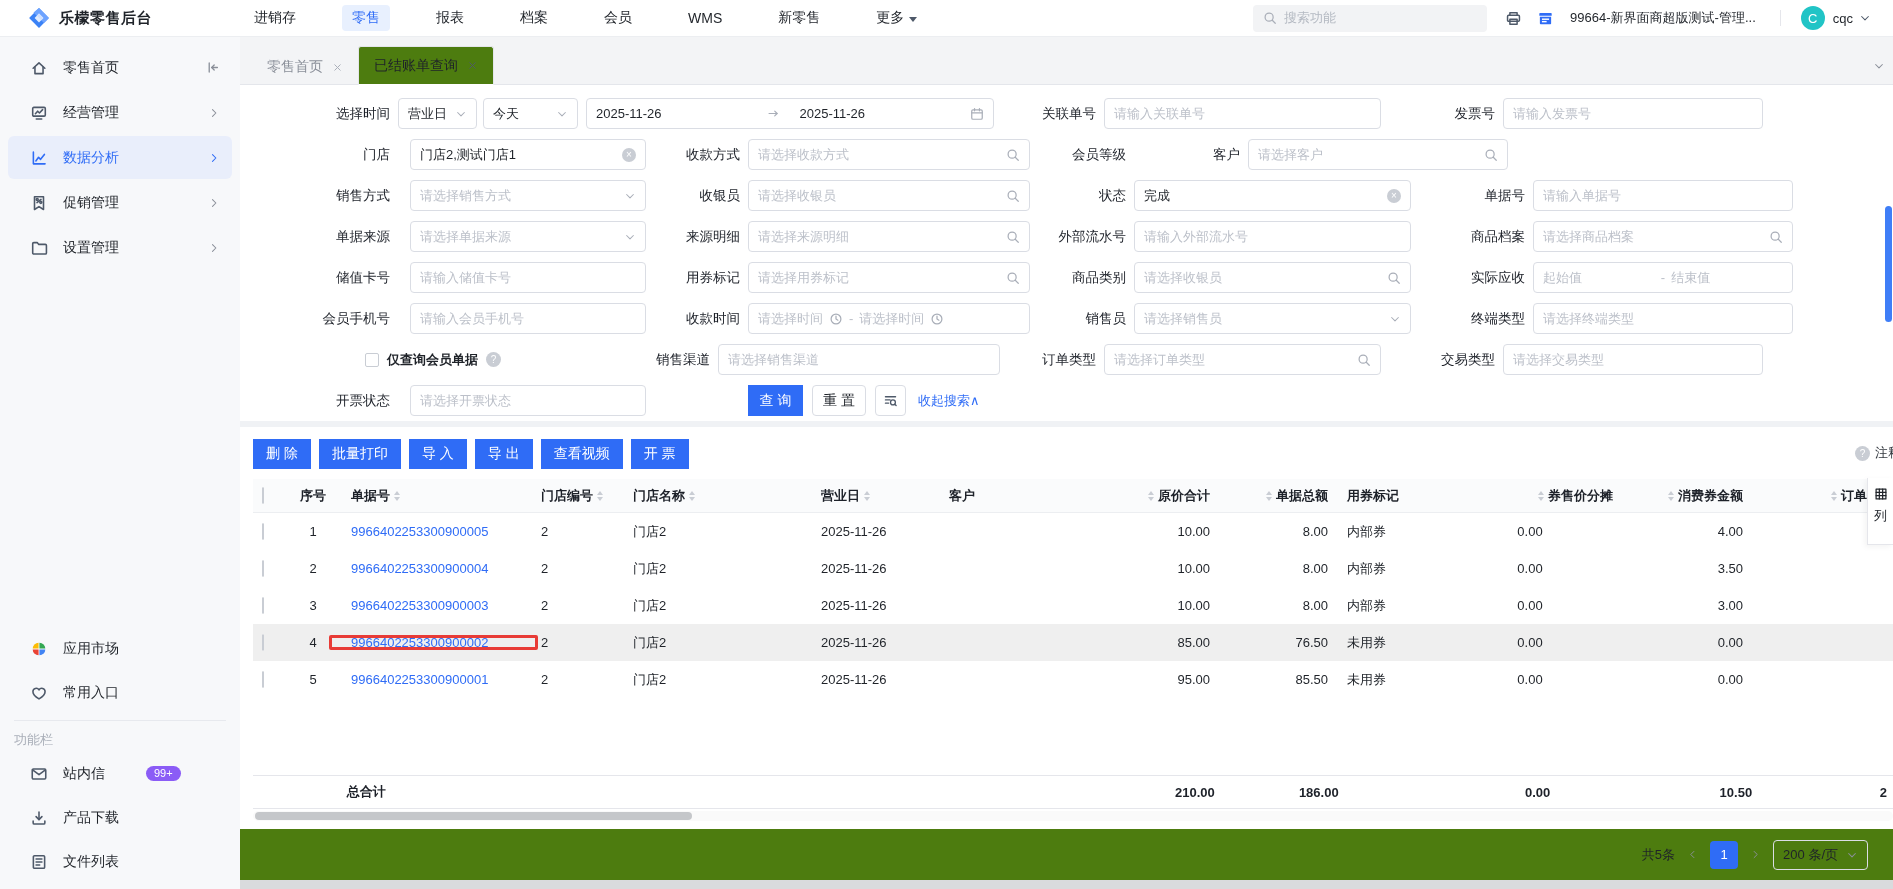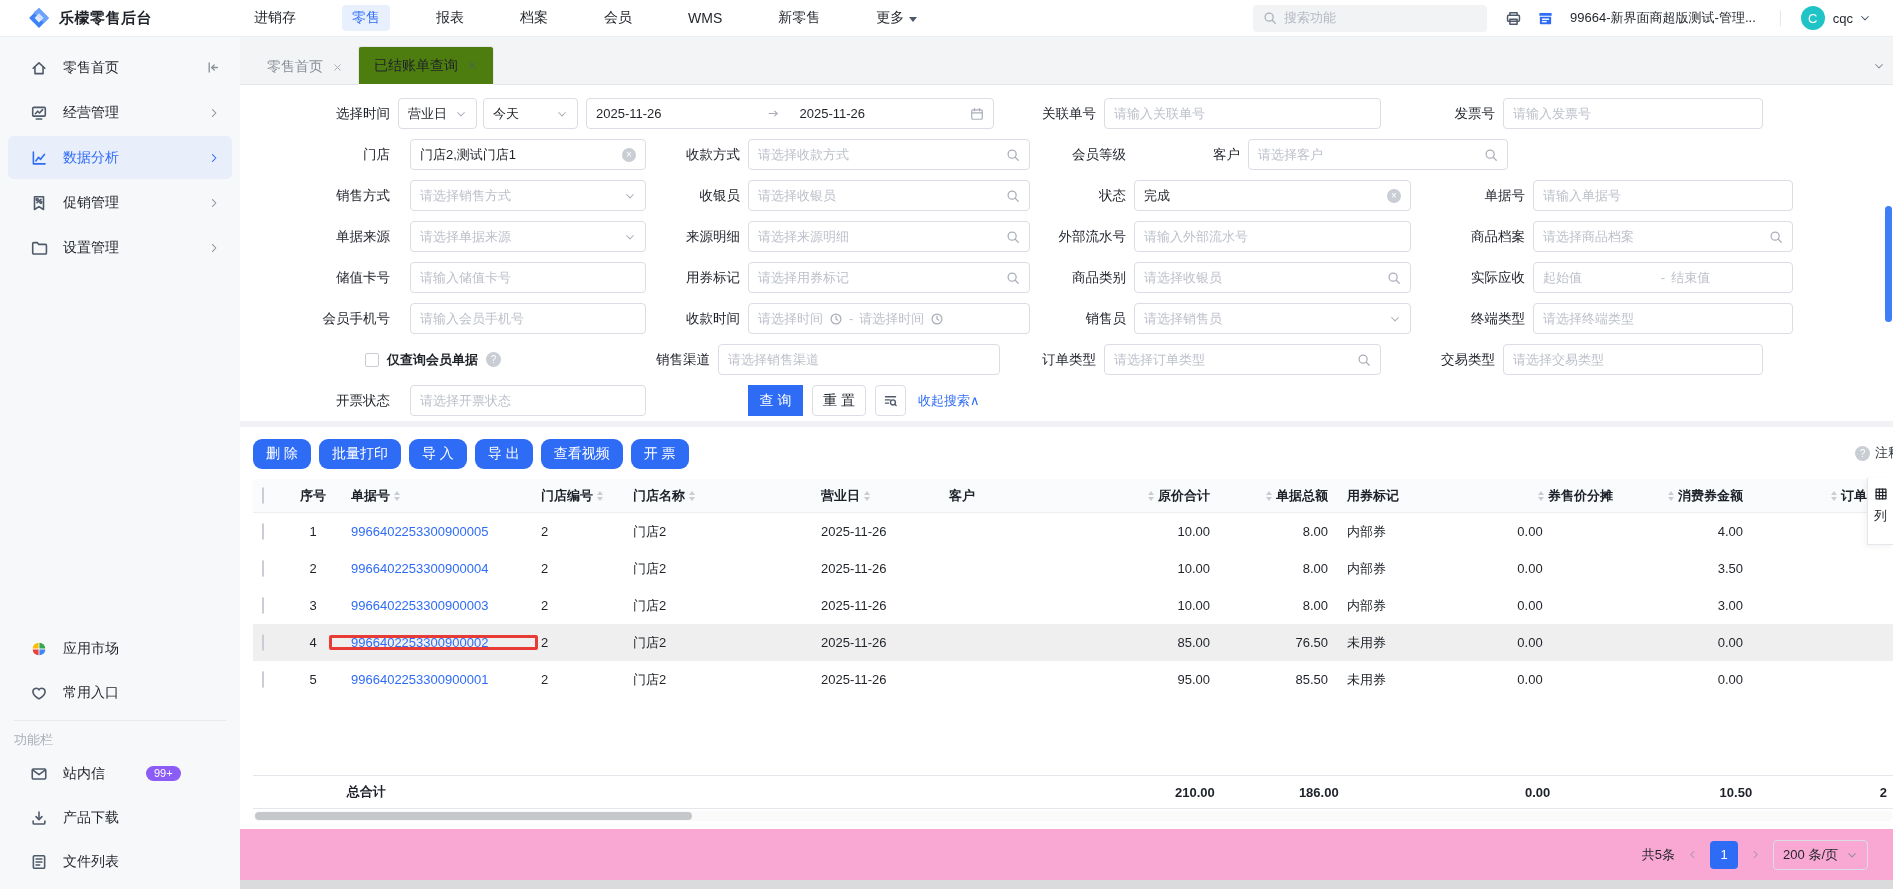--- a/index.html
+++ b/index.html
@@ -62,21 +62,21 @@
   .qicon{width:15px;height:15px;border-radius:50%;background:#c9cdd4;color:#fff;font-size:10px;display:flex;align-items:center;justify-content:center;flex:none;}
   .btns{display:flex;align-items:center;margin-left:102px;gap:9px;}
   .btn-primary{min-width:55px;height:31px;background:#2f6cf6;color:#fff;border:none;border-radius:0;font-size:14px;display:flex;align-items:center;justify-content:center;padding:0 10px;cursor:pointer;font-family:inherit;}
   .btn-plain{min-width:54px;height:31px;background:#fff;color:#1f2329;border:1px solid #dadde4;border-radius:4px;font-size:14px;display:flex;align-items:center;justify-content:center;padding:0 10px;box-sizing:border-box;cursor:pointer;font-family:inherit;}
   .btn-icon{width:31px;height:31px;background:#fff;border:1px solid #dadde4;border-radius:4px;display:flex;align-items:center;justify-content:center;color:#4e5969;box-sizing:border-box;cursor:pointer;}
   .link-blue{color:#2f6cf6;font-size:13px;margin-left:3px;cursor:pointer;white-space:nowrap;}
   .gap6{height:6px;flex:none;}
   
   .card{background:#fff;flex:1;position:relative;overflow:hidden;}
   .actions{display:flex;gap:8px;padding:12px 0 10px 13px;}
-  .abtn{height:30px;background:#2f6cf6;color:#fff;border:none;border-radius:9px;font-size:14px;display:flex;align-items:center;justify-content:center;padding:2px 13px;cursor:pointer;font-family:inherit;white-space:pre;}
+  .abtn{height:30px;background:#2f6cf6;color:#fff;border:none;border-radius:0;font-size:14px;display:flex;align-items:center;justify-content:center;padding:2px 13px;cursor:pointer;font-family:inherit;white-space:pre;}
   .note{position:absolute;top:17px;right:-8px;display:flex;align-items:center;gap:5px;color:#33383f;font-size:13px;}
   .tablewrap{margin-left:13px;width:1640px;position:relative;height:342px;}
   .thead{display:flex;align-items:center;height:33px;background:#fafbfc;border-bottom:1px solid #eceef1;color:#1d2129;font-weight:bold;font-size:13px;}
   .thead>div{position:relative;box-sizing:border-box;}
   .thead>div.div:before{content:"";position:absolute;left:0;top:9px;bottom:9px;width:1px;background:#e6e8ec;}
   .hcell{display:flex;align-items:center;gap:4px;}
   .hcell.r{justify-content:flex-end;}
   .sort{display:flex;flex-direction:column;gap:2px;flex:none;}
   .sort i{display:block;width:0;height:0;border-left:3.5px solid transparent;border-right:3.5px solid transparent;}
   .sort .up{border-bottom:4px solid #c9cdd4;}
@@ -93,21 +93,21 @@
   .trow.selected{background:#efefef;}
   .link{color:#2f6cf6;cursor:pointer;}
   .relcell{position:relative;}
   .red-rect{position:absolute;left:-10px;right:-9px;top:0px;bottom:0px;border:3px solid #e83b36;border-radius:2px;pointer-events:none;}
   .totals{position:absolute;left:0;right:0;bottom:12px;height:32px;background:#fff;border-top:1px solid #e5e6eb;border-bottom:1px solid #e5e6eb;display:flex;align-items:center;font-weight:bold;font-size:13px;color:#1d2129;}
   .hscroll{position:absolute;left:0;bottom:0;height:10px;width:1640px;background:#fafafa;border-radius:5px;}
   .hthumb{position:absolute;left:2px;top:1px;height:8px;width:437px;background:#c5c7ca;border-radius:4px;cursor:grab;}
   .col-flyout{position:absolute;top:51px;right:0;width:25px;height:57px;background:#fff;border-left:1px solid #e5e6eb;border-bottom:1px solid #e5e6eb;box-shadow:-2px 2px 6px rgba(0,0,0,.05);display:flex;flex-direction:column;align-items:center;gap:6px;padding-top:9px;font-size:13px;color:#1f2329;z-index:5;cursor:pointer;}
   .v-scrollbar{position:absolute;right:1px;top:169px;width:7px;height:116px;background:#3f7ef7;border-radius:4px;z-index:30;cursor:grab;}
   
-  .pagefoot{height:51px;background:#f9a8d4;display:flex;align-items:center;justify-content:flex-end;gap:12px;padding-right:25px;font-size:13px;flex:none;}
+  .pagefoot{height:51px;background:#4d7c0f;display:flex;align-items:center;justify-content:flex-end;gap:12px;padding-right:25px;font-size:13px;flex:none;}
   .pg-chev{color:#8a8f99;display:flex;cursor:pointer;}
   .pg-num{width:28px;height:28px;background:#2f6cf6;color:#fff;border-radius:4px;display:flex;align-items:center;justify-content:center;font-size:13px;cursor:pointer;}
   .pg-size{height:28px;border:1px solid #dadde4;border-radius:4px;display:flex;align-items:center;gap:8px;padding:0 9px;color:#1f2329;cursor:pointer;}
   .pg-size .fic{color:#8a8f99;}
   .bottom-strip{height:10px;background:#d9dbdd;flex:none;}
 </style>
 </head>
 <body>
 
 <div class="topbar">

